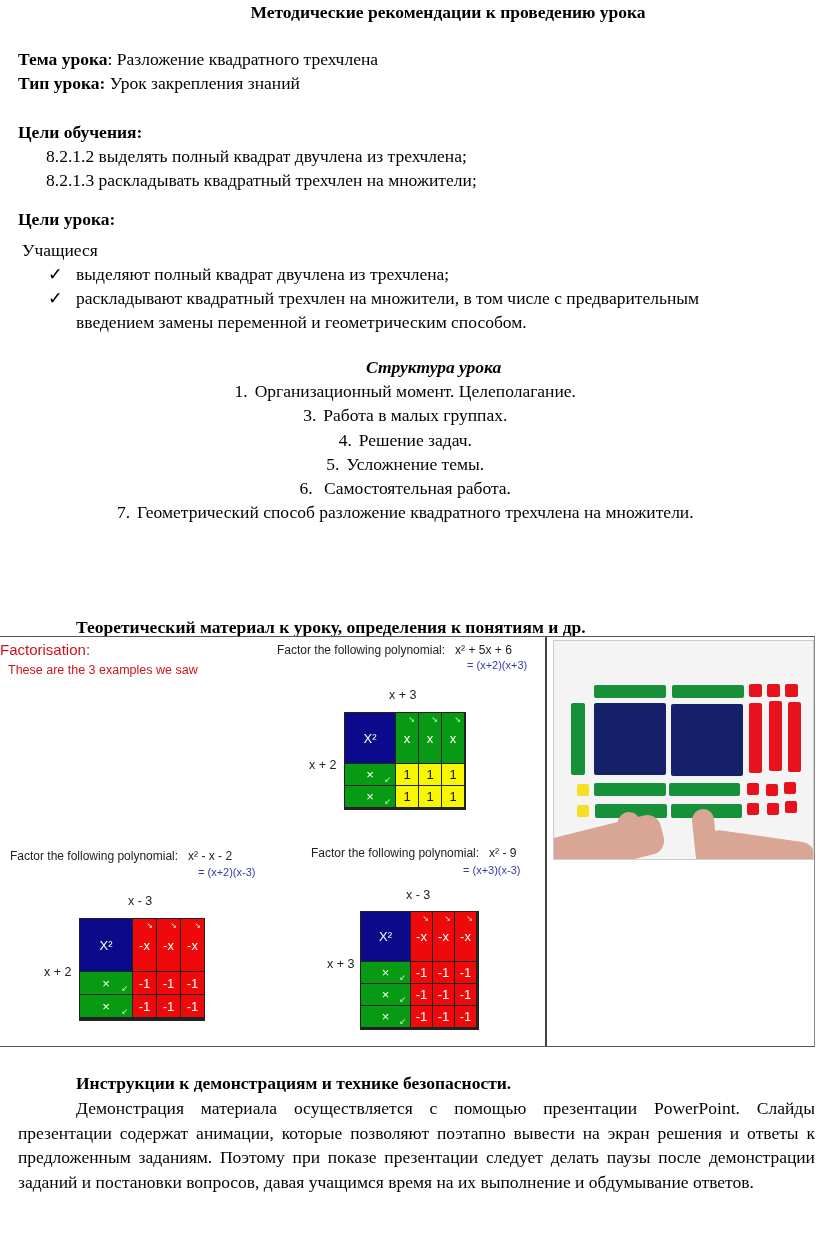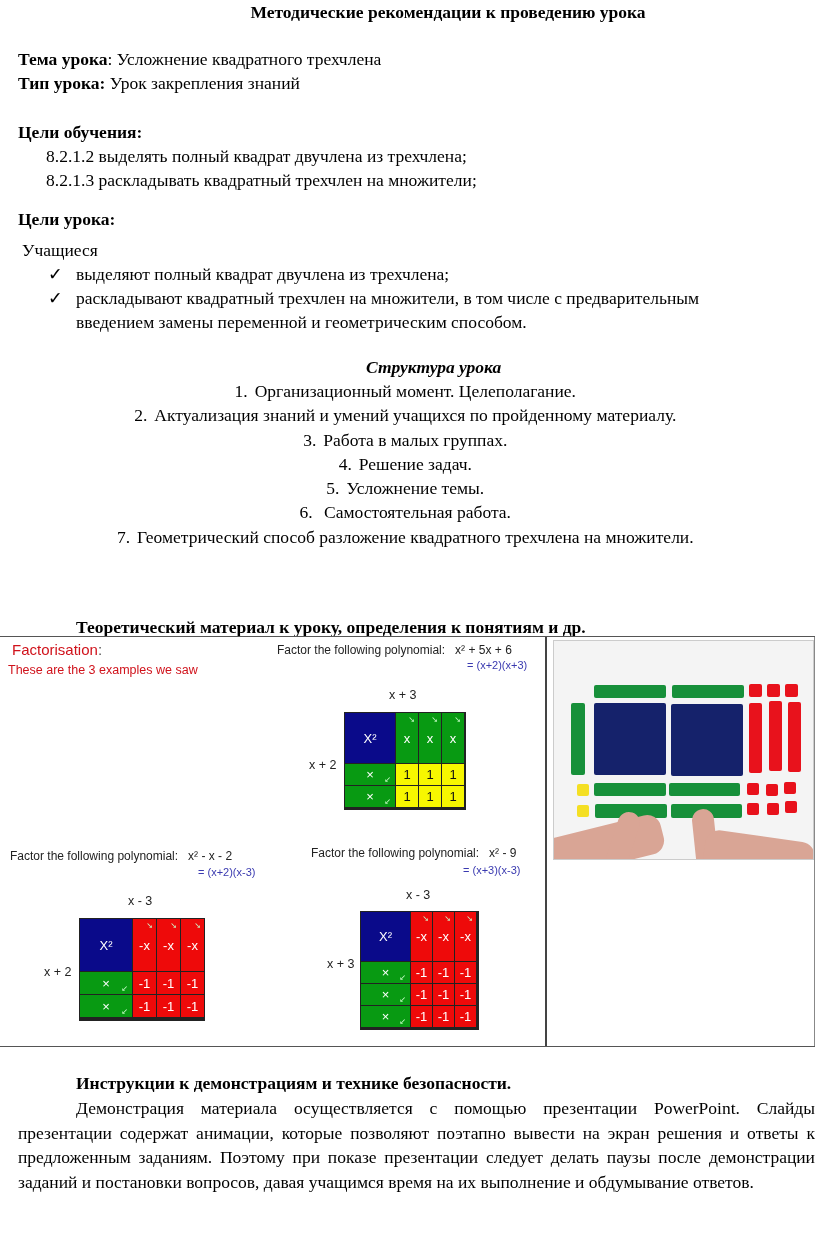--- a/index.html
+++ b/index.html
@@ -38,21 +38,21 @@
   .finger { position:absolute; background:#d9a595; border-radius:14px; }
   .para { position:absolute; left:18px; width:797px; top:1096px; line-height:24.5px; text-align:justify; font-size:17.5px; }
   .para .indent { display:inline-block; width:58px; }
 </style>
 </head>
 <body>
 
 <div class="abs doc-title" style="left:0;width:896px;">Методические рекомендации к проведению урока</div>
 
 <div class="abs line" style="left:18px;top:48px;">
-  <span class="b">Тема урока</span><span>: Усложнение квадратного трехчлена</span>
+  <span class="b">Тема урока</span><span>: Разложение квадратного трехчлена</span>
 </div>
 <div class="abs line" style="left:18px;top:72px;">
   <span class="b">Тип урока:</span><span> Урок закрепления знаний</span>
 </div>
 
 <div class="abs line b" style="left:18px;top:121px;">Цели обучения:</div>
 <div class="abs line" style="left:46px;top:145px;">8.2.1.2 выделять полный квадрат двучлена из трехчлена;</div>
 <div class="abs line" style="left:46px;top:169px;">8.2.1.3 раскладывать квадратный трехчлен на множители;</div>
 
 <div class="abs line b" style="left:18px;top:208px;">Цели урока:</div>
@@ -61,37 +61,36 @@
   <span class="check">✓</span><span style="margin-left:8px;">выделяют полный квадрат двучлена из трехчлена;</span>
 </div>
 <div class="abs line" style="left:48px;top:287px;">
   <span class="check">✓</span><span style="margin-left:8px;">раскладывают квадратный трехчлен на множители, в том числе с предварительным</span>
 </div>
 <div class="abs line" style="left:76px;top:311px;">введением замены переменной и геометрическим способом.</div>
 
 <div class="abs line center-it" style="left:366px;top:356px;">Структура урока</div>
 <ol class="struct">
   <li><span class="num">1.</span><span>Организационный момент. Целеполагание.</span></li>
-  <li><span class="num">2.</span><span>Актуализация знаний и умений учащихся по пройденному материалу.</span></li>
   <li><span class="num">3.</span><span>Работа в малых группах.</span></li>
   <li><span class="num">4.</span><span>Решение задач.</span></li>
   <li><span class="num">5.</span><span>Усложнение темы.</span></li>
   <li><span class="num">6.</span><span style="white-space:pre;"> Самостоятельная работа.</span></li>
   <li><span class="num">7.</span><span>Геометрический способ разложение квадратного трехчлена на множители.</span></li>
 </ol>
 
 <div class="abs line b" style="left:76px;top:616px;">Теоретический материал к уроку, определения к понятиям и др.</div>
 
 <div class="table-box">
   <div class="vdiv"></div>
   <div class="rdiv"></div>
 </div>
 
 <div>
-  <div class="abs slide-title" style="left:12px;top:641px;">
+  <div class="abs slide-title" style="left:0;top:641px;">
     <span>Factorisation</span><span style="color:#555;">:</span>
   </div>
   <div class="abs slide-sub" style="left:8px;top:663px;">These are the 3 examples we saw</div>
 
   <div class="abs factor-label" style="left:277px;top:643px;">
     <span>Factor the following polynomial:</span>&nbsp;&nbsp;&nbsp;<span>x² + 5x + 6</span>
   </div>
   <div class="abs factor-ans" style="left:467px;top:659px;">= (x+2)(x+3)</div>
   <div class="abs dim" style="left:389px;top:688px;">x + 3</div>
   <div class="abs dim" style="left:309px;top:758px;">x + 2</div>

